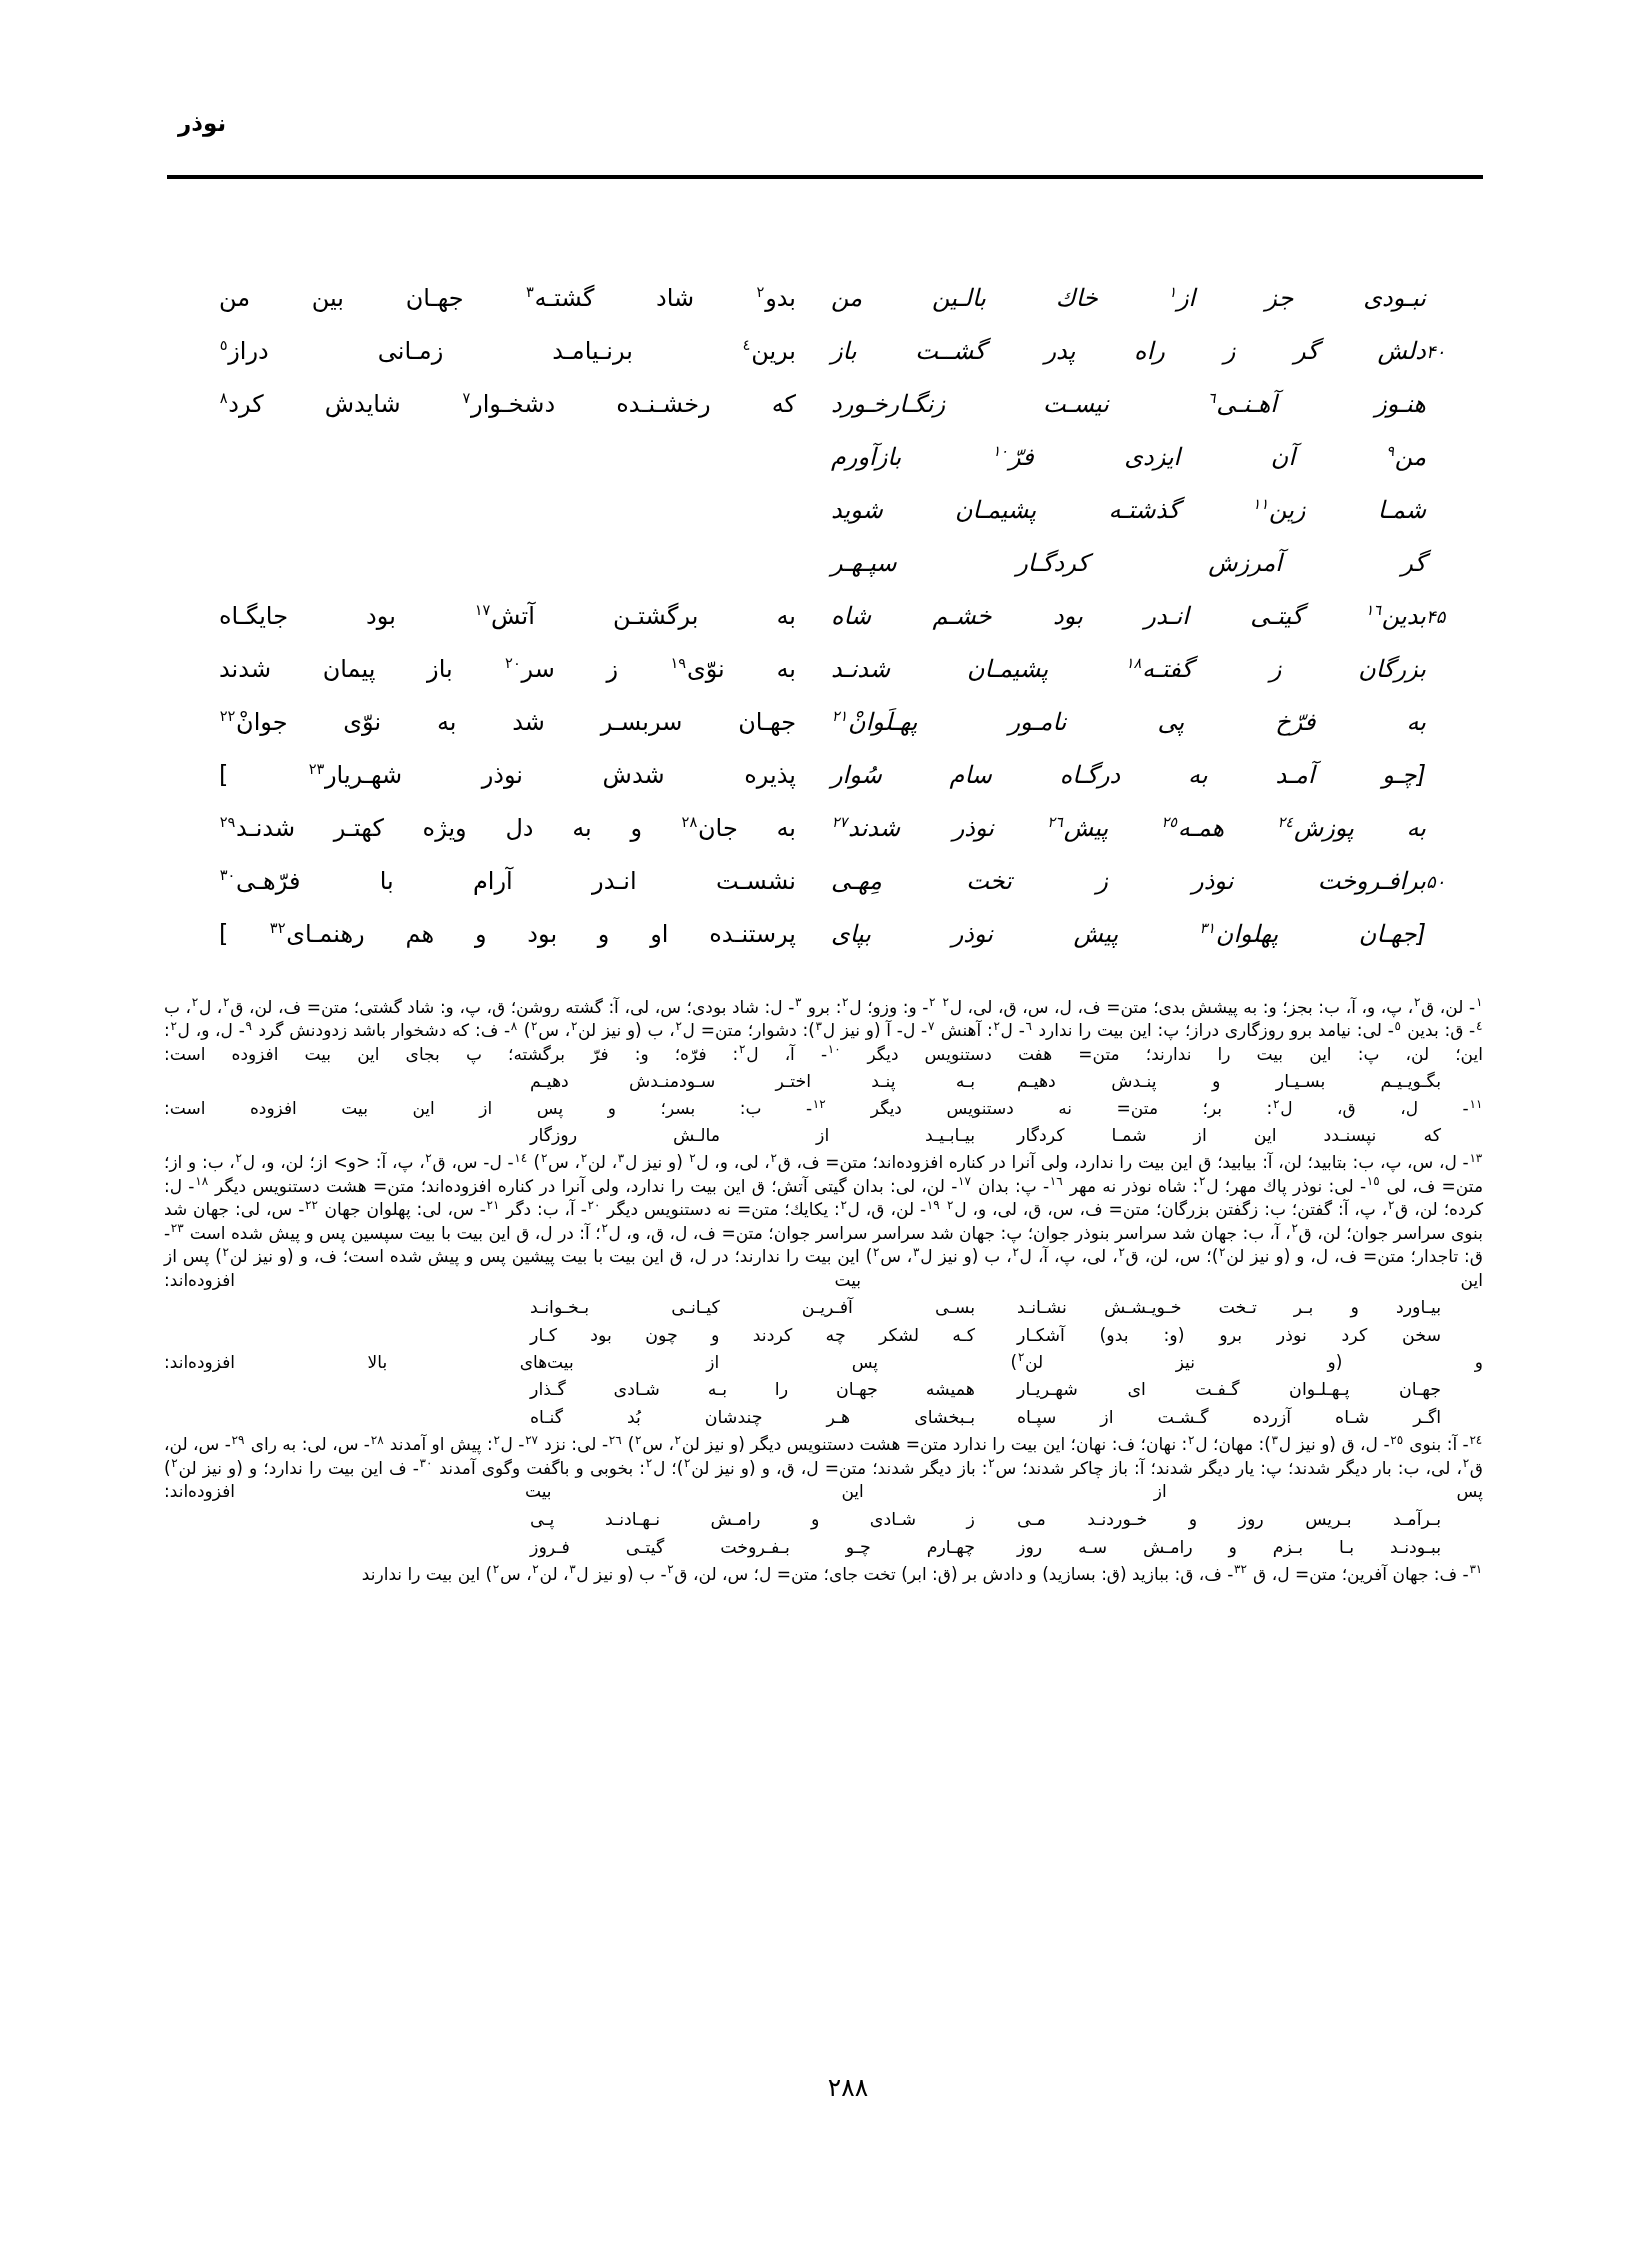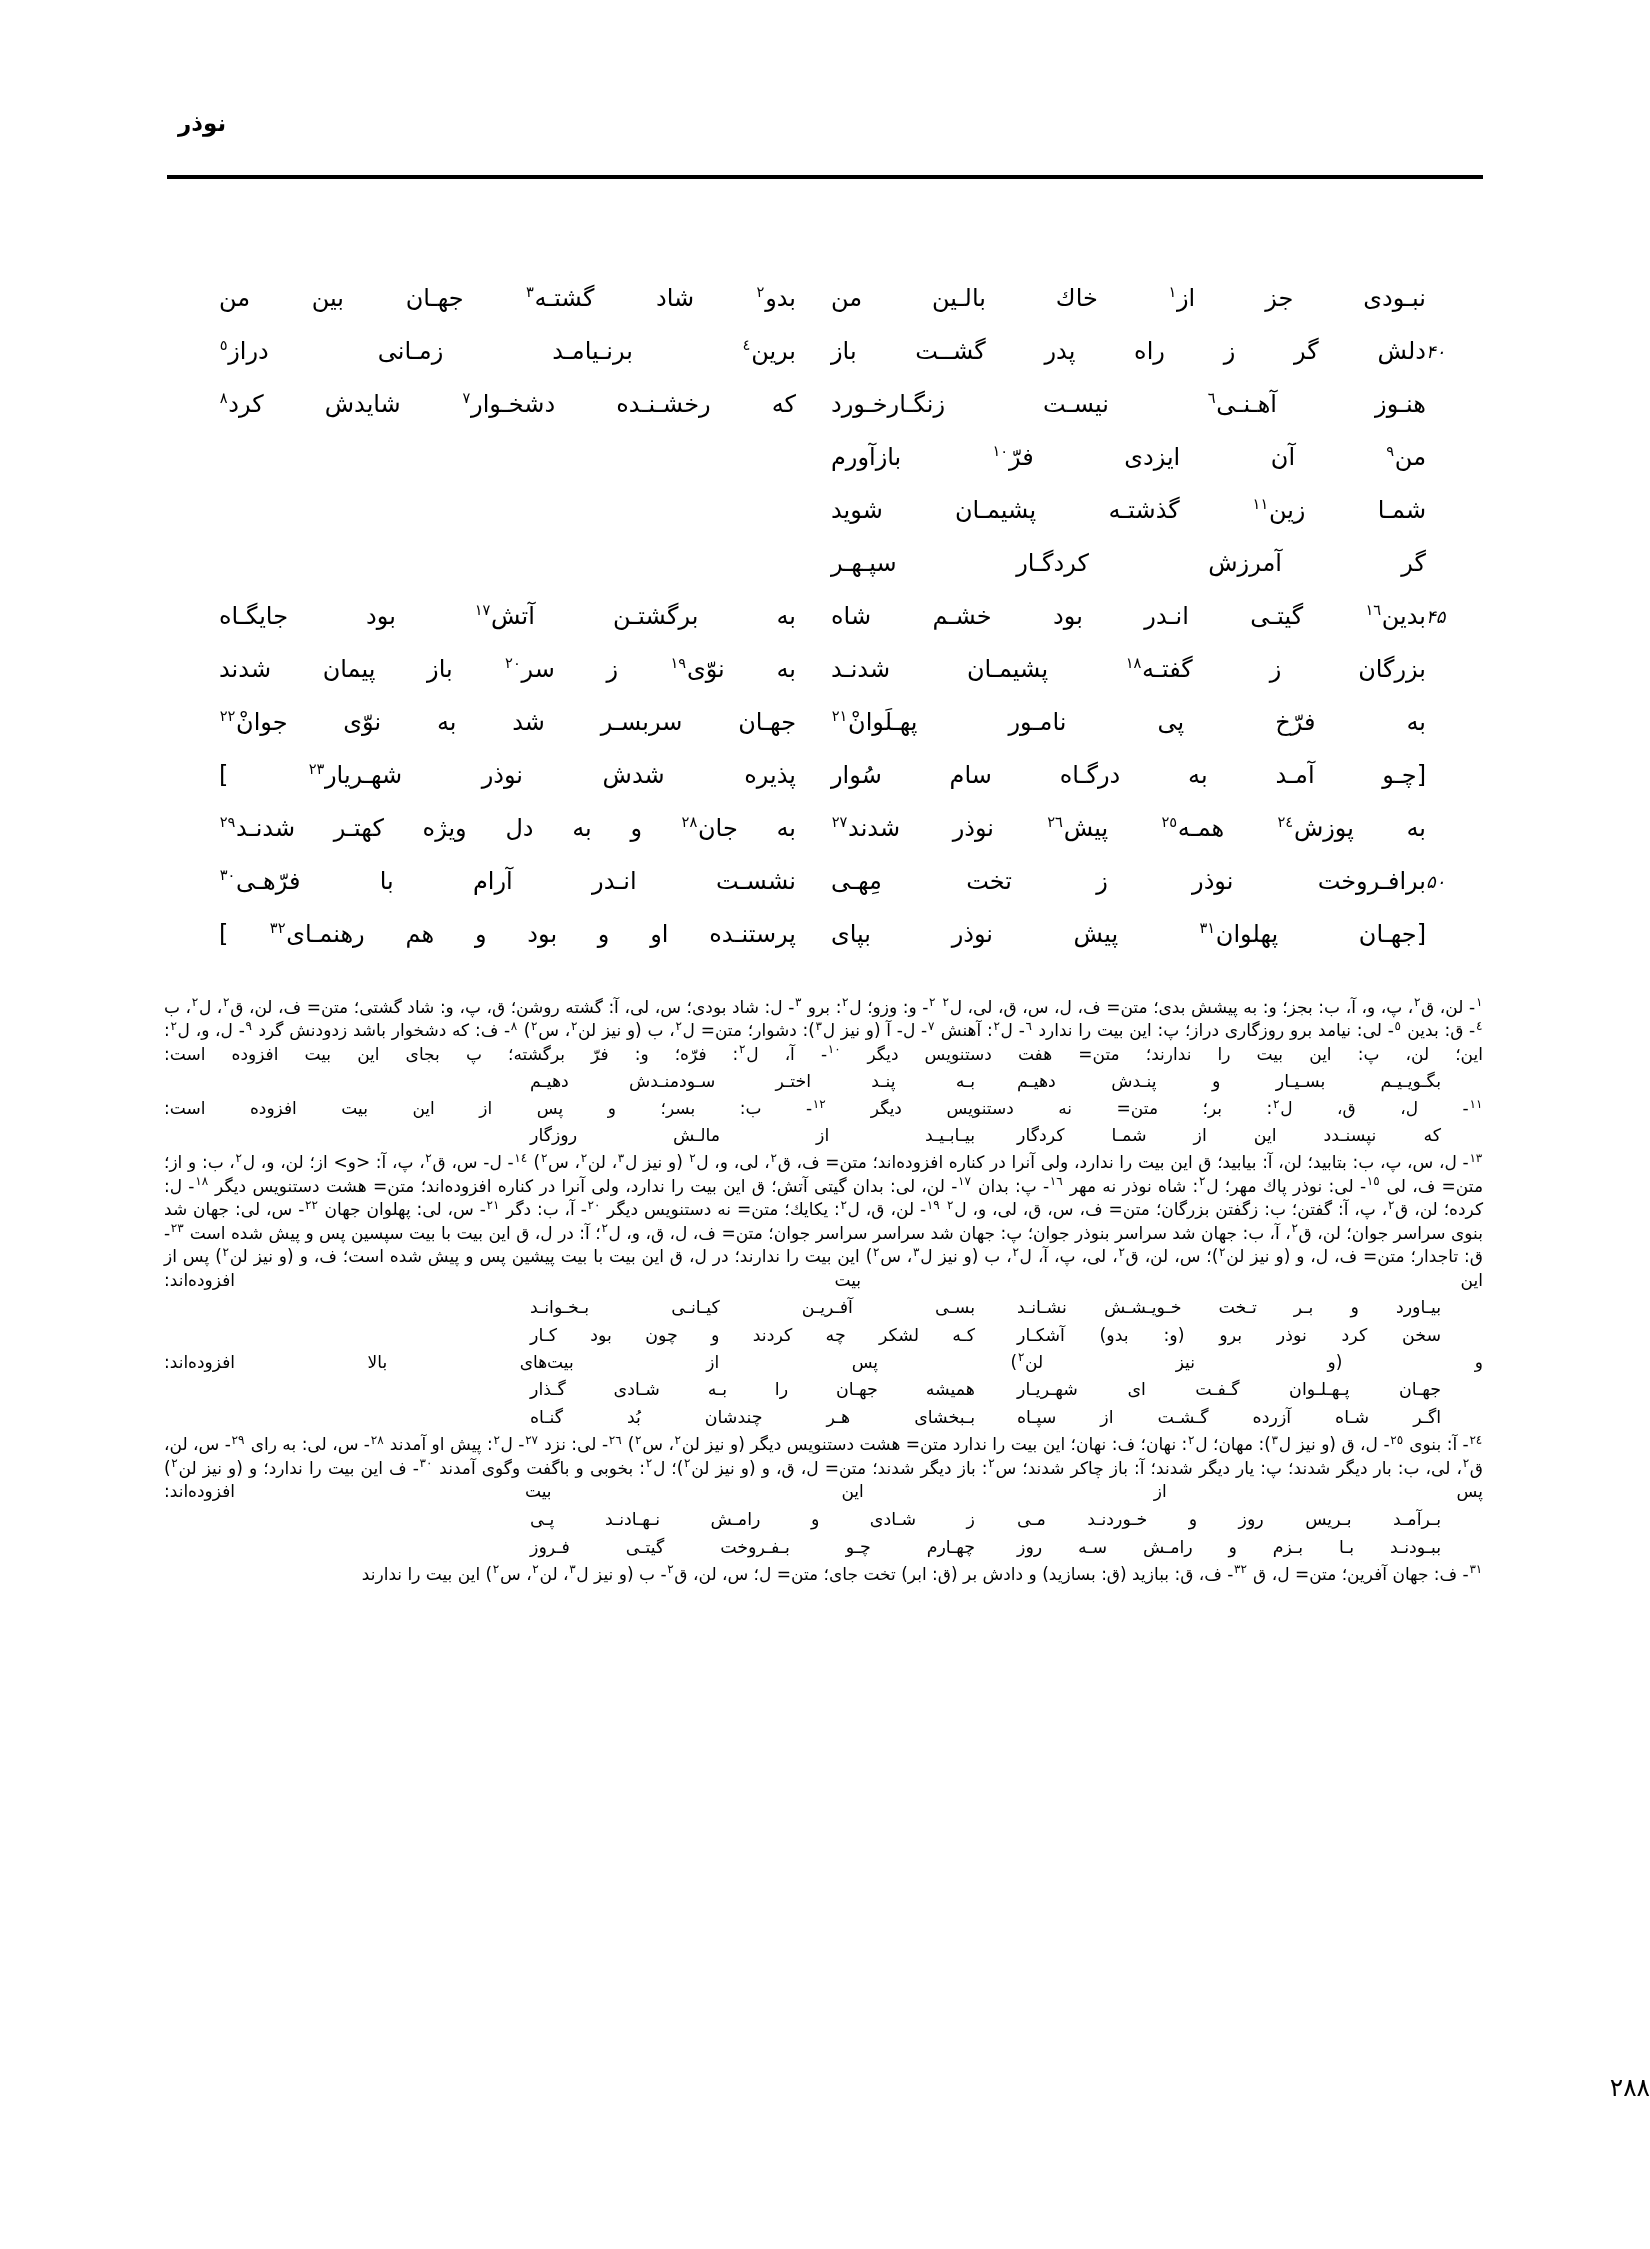--- a/index.html
+++ b/index.html
@@ -74,20 +74,21 @@
     line-height:1.18;
     padding-top:5.6px;
     box-sizing:border-box;
     white-space:nowrap;
   }
   .hemi.right{
     width:595px;
     text-align:justify;
     text-align-last:justify;
     direction:rtl;
+    font-style:italic;
   }
   .hemi.left{
     width:577px;
     text-align:justify;
     text-align-last:justify;
     direction:rtl;
     margin-right:35px;
   }
   sup{
     font-size:14.6px;
@@ -135,20 +136,21 @@
     white-space:nowrap;
   }
   .qhemi.b{margin-right:42px;width:445px;}
 
   
   .folio{
     position:absolute;
     top:2073px;
     left:0;
     right:0;
+    text-align:center;
     font-size:25px;
     letter-spacing:1.4px;
     margin-left:46px;
   }
 </style>
 </head>
 <body>
 
 <div class="page">
 

